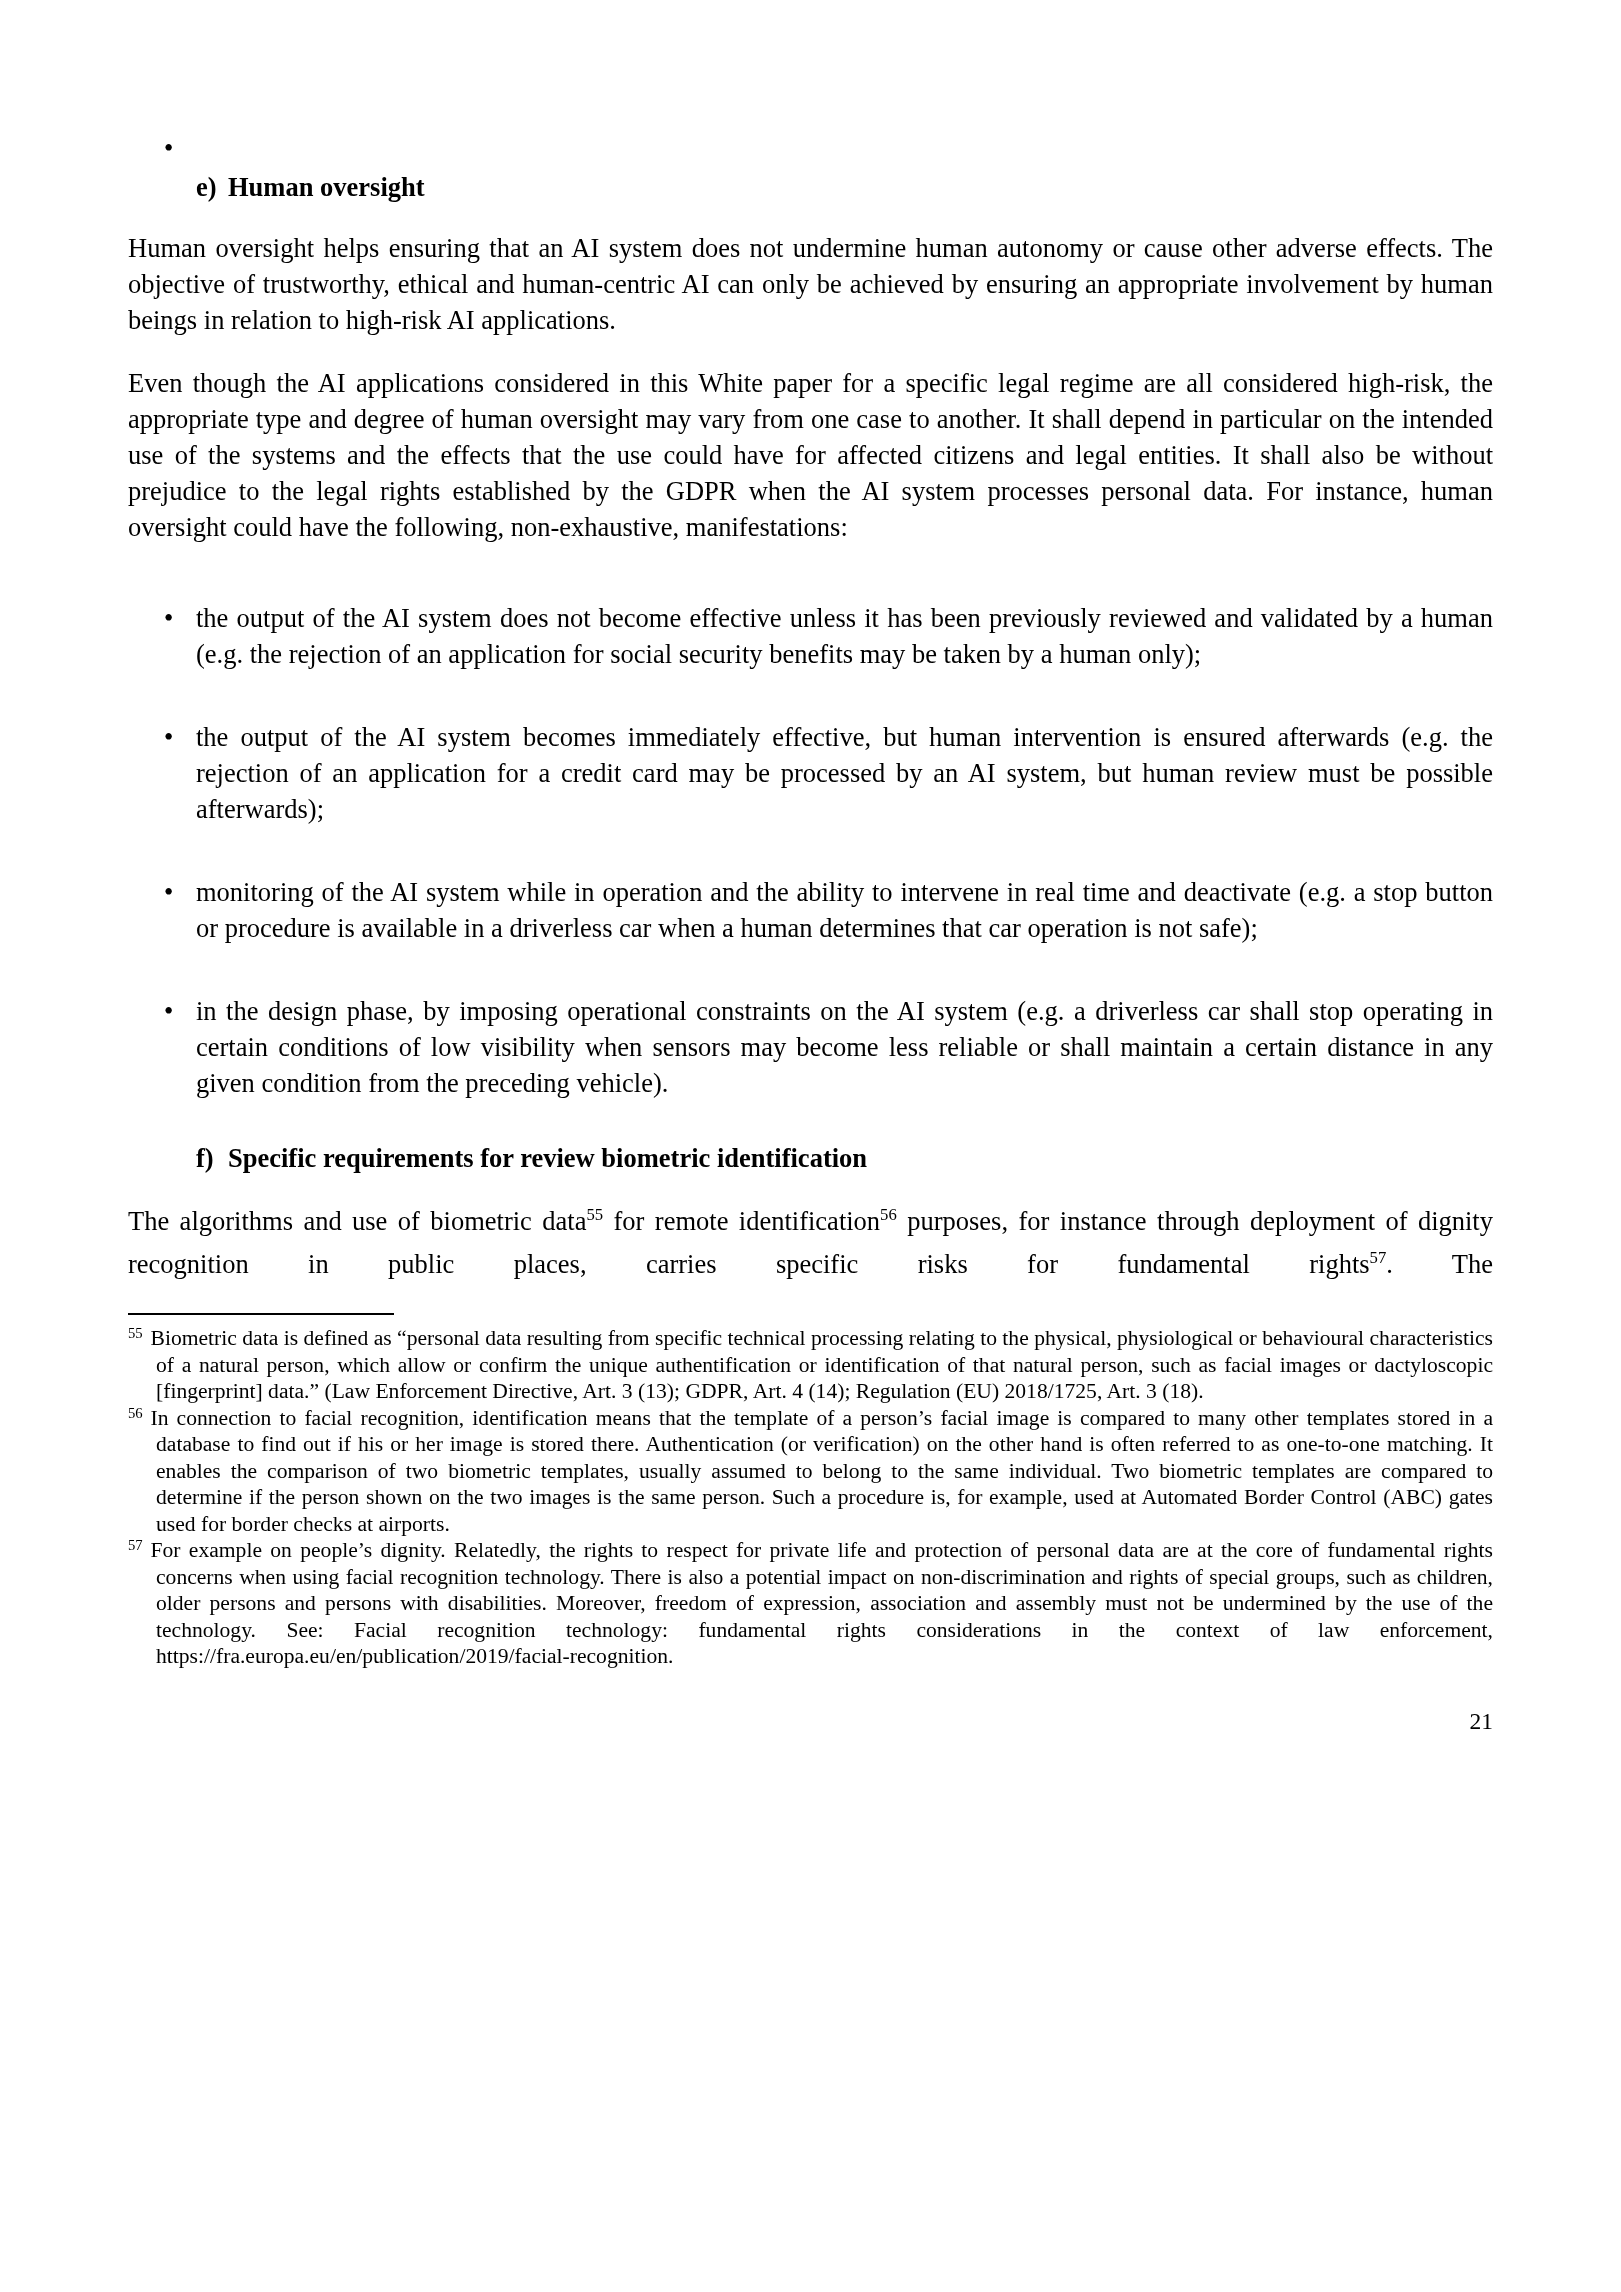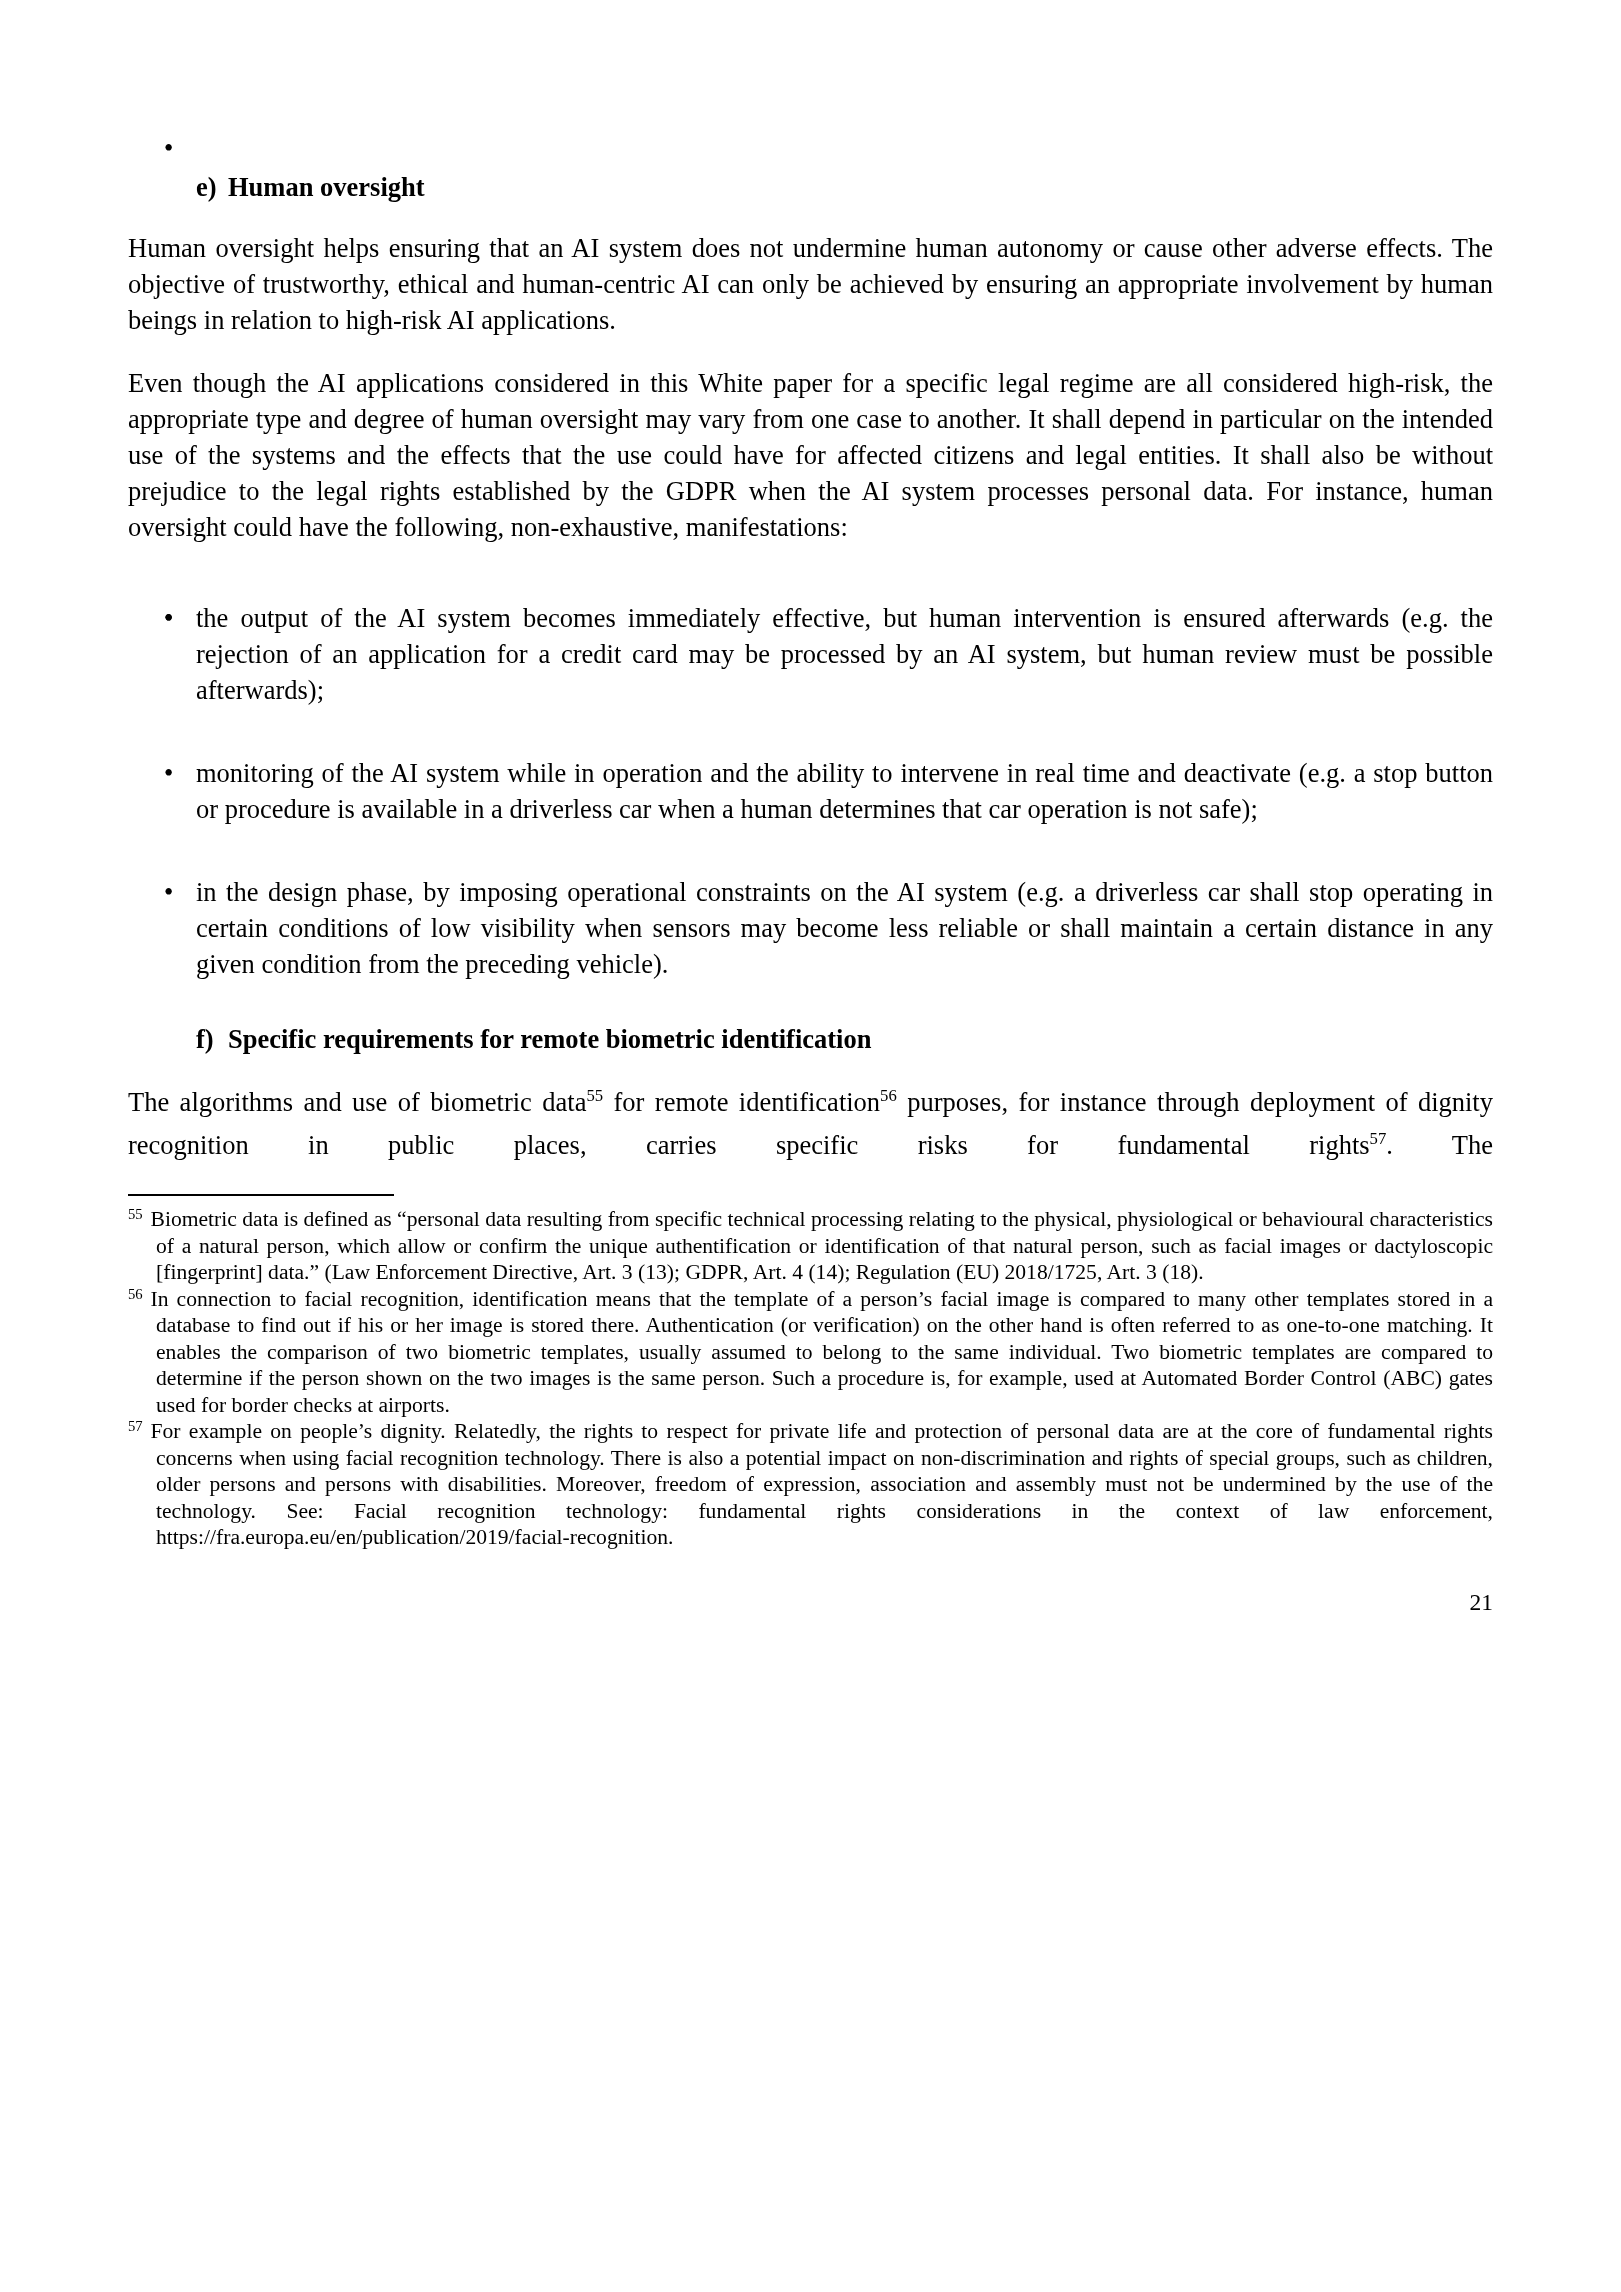--- a/index.html
+++ b/index.html
@@ -104,34 +104,34 @@
     </div>
 
     <h3 class="subheading"><span class="h-label">e)</span><span class="h-title">Human oversight</span></h3>
 
     <p class="body-para">Human oversight helps ensuring that an AI system does not undermine human autonomy or cause other adverse effects. The objective of trustworthy, ethical and human-centric AI can only be achieved by ensuring an appropriate involvement by human beings in relation to high-risk AI applications.</p>
 
     <p class="body-para para2">Even though the AI applications considered in this White paper for a specific legal regime are all considered high-risk, the appropriate type and degree of human oversight may vary from one case to another. It shall depend in particular on the intended use of the systems and the effects that the use could have for affected citizens and legal entities. It shall also be without prejudice to the legal rights established by the GDPR when the AI system processes personal data. For instance, human oversight could have the following, non-exhaustive, manifestations:</p>
 
     <div class="manifestations">
       <div class="bullet-item">
-        <span class="bullet-marker">•</span>
+        <span class="bullet-marker">•</span><span>the output of the AI system does not become effective unless it has been previously reviewed and validated by a human (e.g. the rejection of an application for social security benefits may be taken by a human only);</span>
       </div>
       <div class="bullet-item">
         <span class="bullet-marker">•</span><span>the output of the AI system becomes immediately effective, but human intervention is ensured afterwards (e.g. the rejection of an application for a credit card may be processed by an AI system, but human review must be possible afterwards);</span>
       </div>
       <div class="bullet-item">
         <span class="bullet-marker">•</span><span>monitoring of the AI system while in operation and the ability to intervene in real time and deactivate (e.g. a stop button or procedure is available in a driverless car when a human determines that car operation is not safe);</span>
       </div>
       <div class="bullet-item">
         <span class="bullet-marker">•</span><span>in the design phase, by imposing operational constraints on the AI system (e.g. a driverless car shall stop operating in certain conditions of low visibility when sensors may become less reliable or shall maintain a certain distance in any given condition from the preceding vehicle).</span>
       </div>
     </div>
 
-    <h3 class="subheading heading-f"><span class="h-label">f)</span><span class="h-title">Specific requirements for remote biometric identification</span></h3>
+    <h3 class="subheading heading-f"><span class="h-label">f)</span><span class="h-title">Specific requirements for review biometric identification</span></h3>
 
     <p class="f-para"><span>The algorithms and use of biometric data</span><sup class="fn-ref">55</sup><span> for remote identification</span><sup class="fn-ref">56</sup><span> purposes, for instance through deployment of dignity recognition in public places, carries specific risks for fundamental rights</span><sup class="fn-ref">57</sup><span>. The</span></p>
 
     <div class="footnote-area">
       <div class="footnote-rule"></div>
       <div class="footnote"><sup class="fn-num">55</sup><span>Biometric data is defined as “personal data resulting from specific technical processing relating to the physical, physiological or behavioural characteristics of a natural person, which allow or confirm the unique authentification or identification of that natural person, such as facial images or dactyloscopic [fingerprint] data.” (Law Enforcement Directive, Art. 3 (13); GDPR, Art. 4 (14); Regulation (EU) 2018/1725, Art. 3 (18).</span></div>
       <div class="footnote"><sup class="fn-num">56</sup><span>In connection to facial recognition, identification means that the template of a person’s facial image is compared to many other templates stored in a database to find out if his or her image is stored there. Authentication (or verification) on the other hand is often referred to as one-to-one matching. It enables the comparison of two biometric templates, usually assumed to belong to the same individual. Two biometric templates are compared to determine if the person shown on the two images is the same person. Such a procedure is, for example, used at Automated Border Control (ABC) gates used for border checks at airports.</span></div>
       <div class="footnote"><sup class="fn-num">57</sup><span>For example on people’s dignity. Relatedly, the rights to respect for private life and protection of personal data are at the core of fundamental rights concerns when using facial recognition technology. There is also a potential impact on non-discrimination and rights of special groups, such as children, older persons and persons with disabilities. Moreover, freedom of expression, association and assembly must not be undermined by the use of the technology. See: Facial recognition technology: fundamental rights considerations in the context of law enforcement, https://fra.europa.eu/en/publication/2019/facial-recognition.</span></div>
     </div>
 

